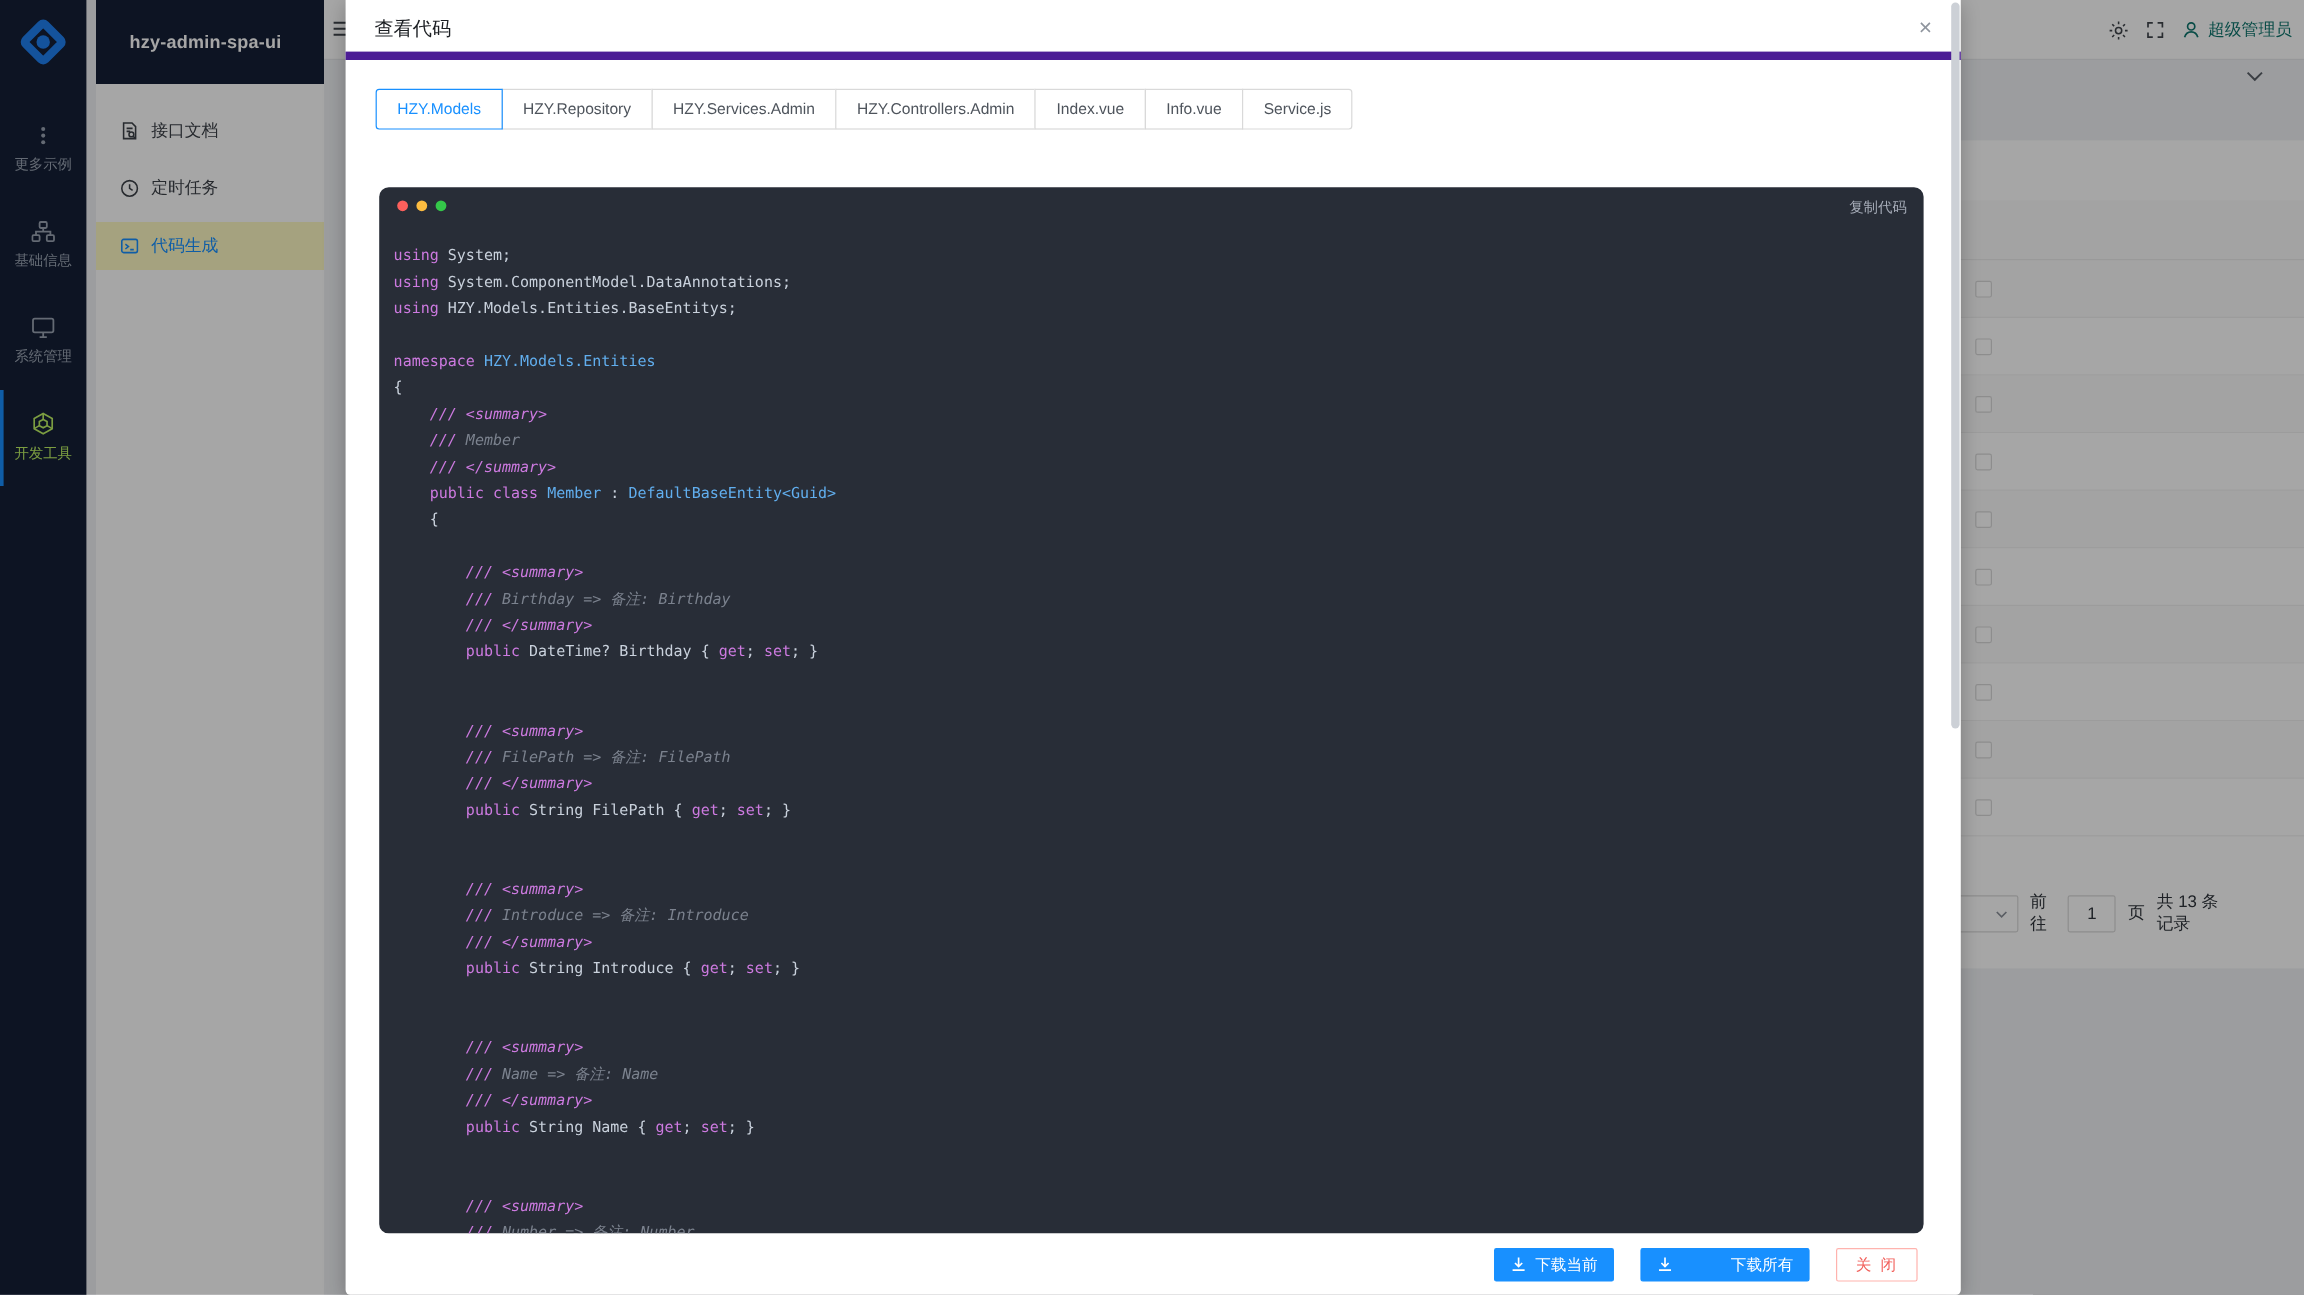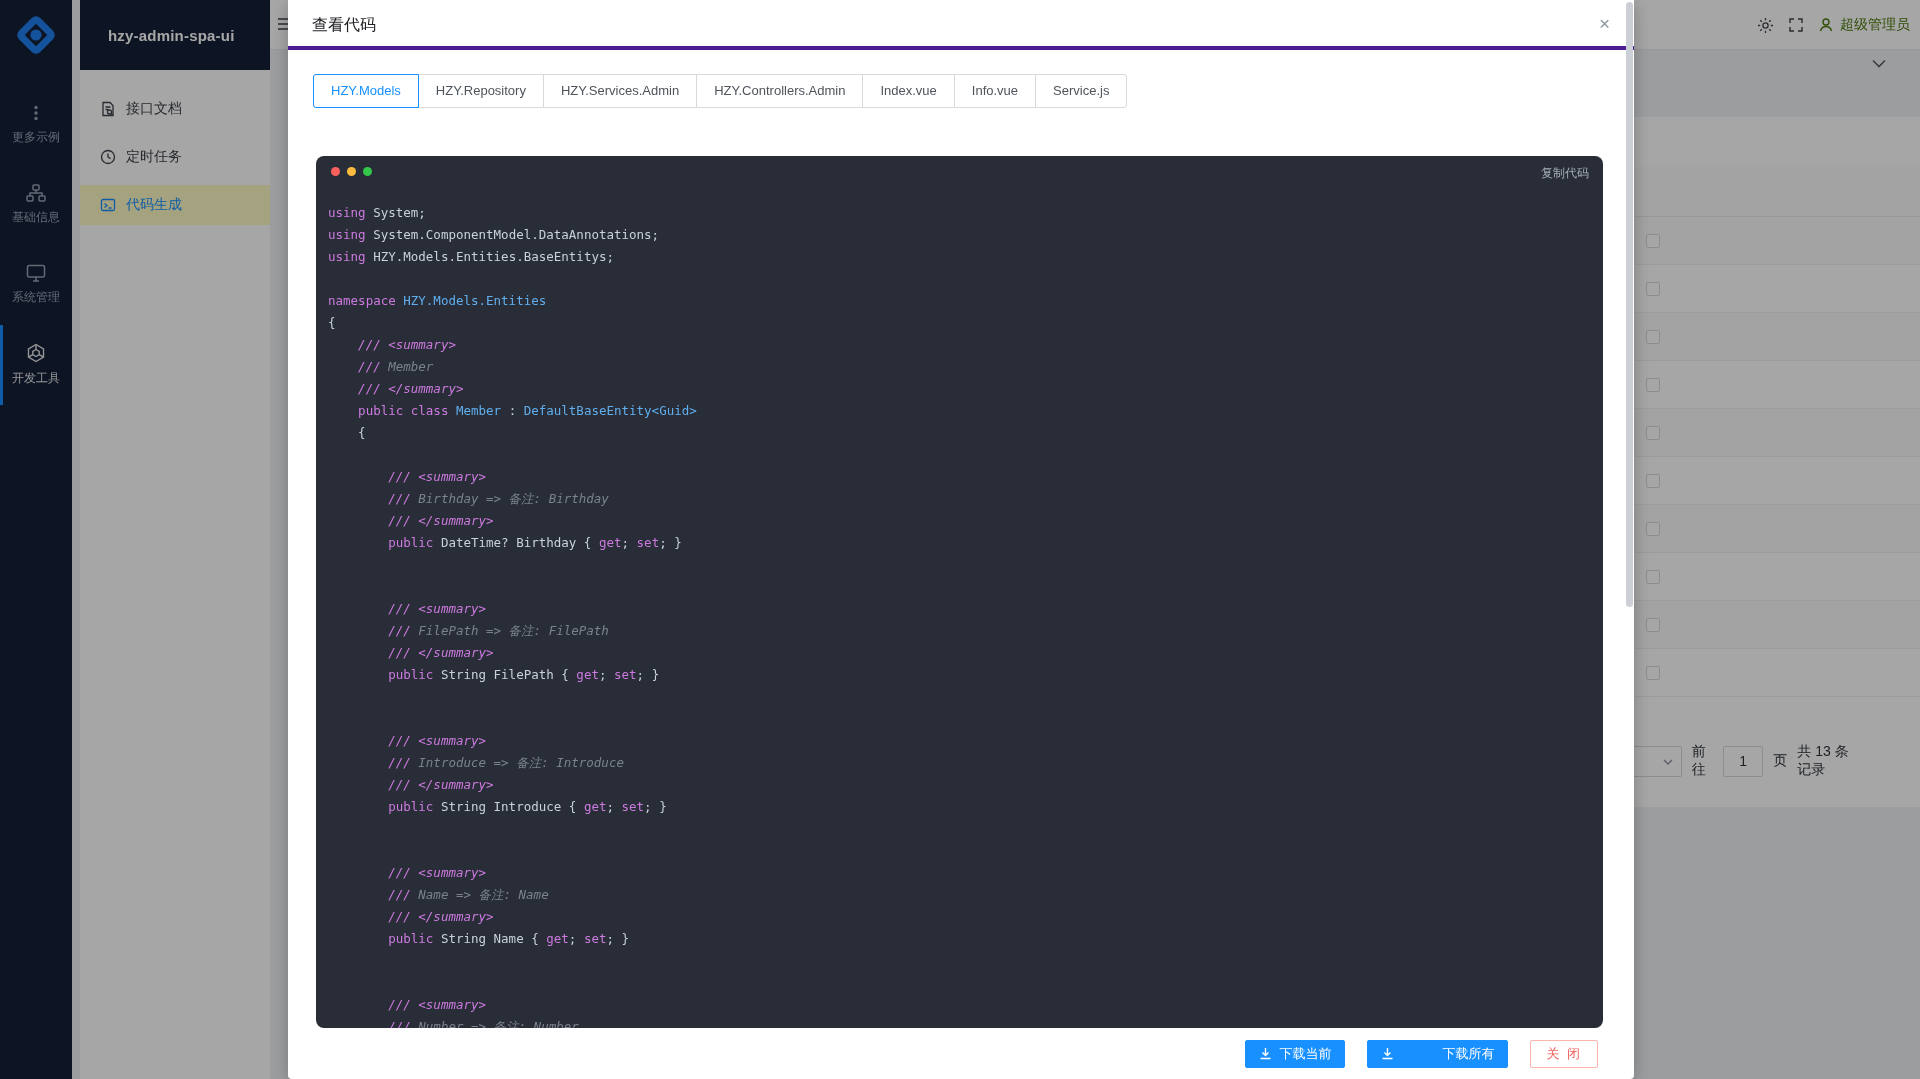--- a/index.html
+++ b/index.html
@@ -6,39 +6,39 @@
   html,body { width:1920px; height:1079px; overflow:hidden;
     font-family:"Liberation Sans","DejaVu Sans",sans-serif; background:#f0f2f5; }
   svg { display:block; }
 
   
   .rail { position:fixed; left:0; top:0; width:72px; height:100%; background:#141f36; z-index:2; }
   .logo-box { height:70px; display:flex; align-items:center; justify-content:center; }
   .rail-items { padding-top:15px; }
   .rail-item { position:relative; height:80px; display:flex; flex-direction:column;
     align-items:center; justify-content:center; gap:7px; color:#9aa4b2; font-size:12px; cursor:pointer; }
-  .rail-item.active { color:#e5e5e5;font-family:Liberation Mono, monospace; }
+  .rail-item.active { color:#bef264;font-family:Liberation Mono, monospace; }
   .rail-item.active::before { content:""; position:absolute; left:0; top:0; bottom:0; width:3px; background:#1890ff; }
 
   
   .sub { position:fixed; left:80px; top:0; width:190px; height:100%; background:#ffffff; z-index:2; }
   .sub-head { height:70px; background:#141f36; color:#fff; display:flex; align-items:center;
     padding-left:28px; font-size:15px; font-weight:bold; letter-spacing:.2px; }
   .sub-menu { padding-top:19px; }
   .menu-item { height:40px; margin-bottom:8px; display:flex; align-items:center; gap:10px;
     padding-left:20px; font-size:14px; color:#3c4148; cursor:pointer; }
   .menu-item.active { background:#fef9c3; color:#1890ff; }
 
   
   .app-header { position:fixed; left:270px; top:0; right:0; height:50px; background:#fff;
     border-bottom:1px solid #e6e8eb; z-index:1; }
   .collapse-btn { position:absolute; left:7px; top:17px; color:#3f444b; }
   .hdr-right { position:absolute; right:0; top:0; height:50px; display:flex; align-items:center;
     gap:14px; padding-right:10px; color:#3f444b; }
-  .hdr-user { display:flex; align-items:center; gap:6px; font-size:14px; color:#4d7c0f; }
+  .hdr-user { display:flex; align-items:center; gap:6px; font-size:14px; color:#0f766e; }
   .app-content { position:fixed; left:270px; top:50px; right:0; bottom:0; background:#f0f2f5; z-index:1; }
   .panel-chevron { position:absolute; top:9px; right:34px; color:#5a6068; }
   .card { position:absolute; left:1350px; top:67px; right:0; height:690px; background:#fff; }
   .t-head { height:50px; background:#fafafa; border-bottom:1px solid #e8e8e8; margin-top:50px; }
   .t-row { position:relative; height:48px; border-bottom:1px solid #f0f0f0; }
   .t-row:nth-child(odd) { background:#fafafa; }
   .t-row:nth-child(even) { background:#ffffff; }
   .t-check { position:absolute; left:26px; top:17px; width:14px; height:14px; border:1px solid #d9d9d9;
     border-radius:2px; background:#fff; }
   .pager { position:absolute; right:62px; bottom:28px; display:flex; align-items:center; gap:10px;
@@ -46,21 +46,21 @@
   .page-size { width:80px; height:31px; border:1px solid #d9d9d9; border-radius:2px; background:#fff;
     position:relative; }
   .page-size .chev { position:absolute; right:8px; top:12px; color:#8a9099; }
   .goto-input { width:52px; height:31px; border:1px solid #d9d9d9; border-radius:2px; background:#fff;
     text-align:center; line-height:29px; font-size:14px; color:#2f343b; }
 
   
   .mask { position:fixed; inset:0; background:rgba(0,0,0,.35); z-index:10; }
   .modal { position:fixed; left:288px; top:0; width:1346px; height:1079px; background:#fff;
     z-index:20; border-radius:0 0 4px 4px; display:flex; flex-direction:column; box-shadow:0 4px 18px rgba(0,0,0,.25); }
-  .m-head { position:relative; height:50px; flex:none; border-bottom:4px solid #4c1d95;
+  .m-head { position:relative; height:50px; flex:none; border-bottom:7px solid #4c1d95;
     line-height:50px; padding-left:24px; font-size:16px; font-weight:500; color:#1c1f23; }
   .m-close { position:absolute; right:20px; top:0; height:50px; line-height:48px; font-size:19px;
     color:#8f959e; cursor:pointer; padding:0 4px; }
   .m-body { flex:1; padding:24px 29px 0 25px; overflow:hidden; }
   .tabs { display:flex; }
   .tab { height:34px; line-height:32px; padding:0 17px; border:1px solid #d9d9d9; background:#fff;
     color:#4e545c; font-size:13px; margin-left:-1px; cursor:pointer; white-space:nowrap; }
   .tab:first-child { margin-left:0; border-radius:3px 0 0 3px; }
   .tab:last-child { border-radius:0 3px 3px 0; }
   .tab.active { position:relative; z-index:1; border-color:#1890ff; color:#1890ff; }

